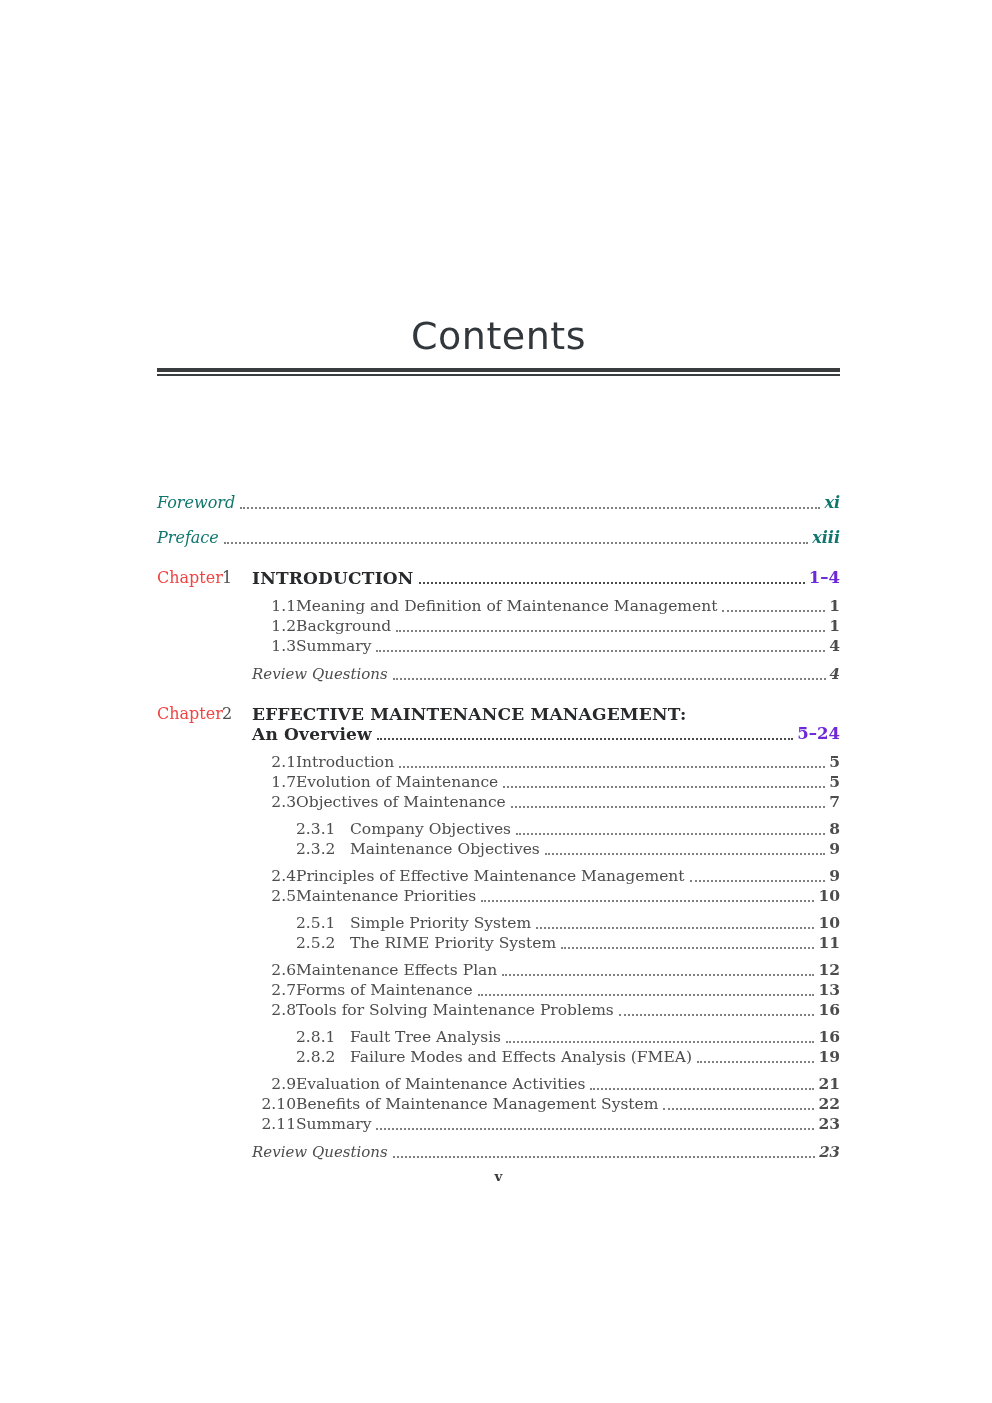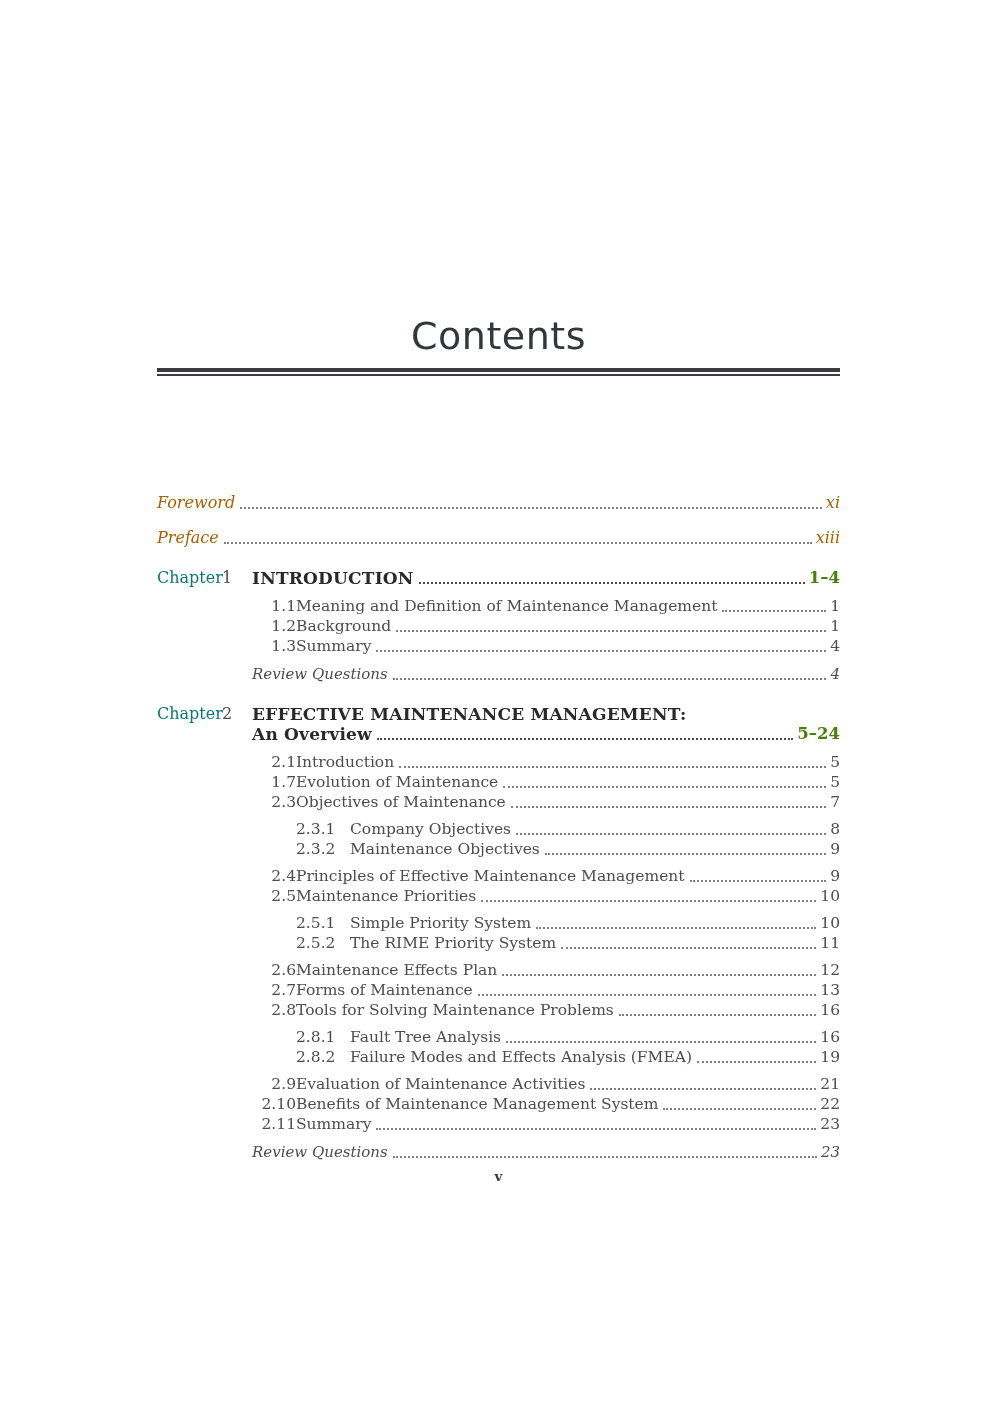--- a/index.html
+++ b/index.html
@@ -38,45 +38,45 @@
   }
   .toc { padding-top: 117px; }
 
   .row { display: flex; align-items: flex-end; }
   .dots {
     flex: 1 1 auto;
     border-bottom: 2px dotted #808080;
     margin: 0 4px 4px 5px;
     min-width: 12px;
   }
-  .pg { white-space: nowrap; }
+  .pg { white-space: nowrap; font-weight: bold; }
 
   .front-row {
     font-style: italic;
     font-size: 16px;
     line-height: 20px;
     margin-bottom: 15px;
-    color: #a16207;
+    color: #0f766e;
   }
 
   .chapter { margin-top: 20px; }
   .ch-row { display: flex; align-items: flex-start; }
-  .ch-label { width: 65px; flex: none; font-size: 16px; line-height: 20px; color: #0f766e; }
+  .ch-label { width: 65px; flex: none; font-size: 16px; line-height: 20px; color: #ef4444; }
   .ch-num   { width: 30px; flex: none; font-size: 16px; line-height: 20px; color: #4d4d4d; }
   .ch-title-wrap { flex: 1 1 auto; min-width: 0; }
   .ch-line { display: flex; align-items: flex-end; line-height: 20px; }
   .ch-title {
     font-weight: bold;
     font-size: 17px;
     color: #28292b;
     letter-spacing: 0.2px;
     white-space: nowrap;
   }
   .bold-dots { border-bottom: 2.5px dotted #4a4a4a; margin-bottom: 4px; }
-  .ch-pg { font-weight: bold; font-size: 16.5px; color: #4d7c0f; }
+  .ch-pg { font-weight: bold; font-size: 16.5px; color: #6d28d9; }
 
   .sections { margin-top: 8px; }
   .sec-row, .sub-row, .review-row {
     font-size: 15.5px;
     line-height: 20px;
     color: #4d4d4d;
   }
   .sec-row { padding-left: 95px; }
   .sub-row { padding-left: 139px; }
   .sec-num { width: 44px; flex: none; text-align: right; }

